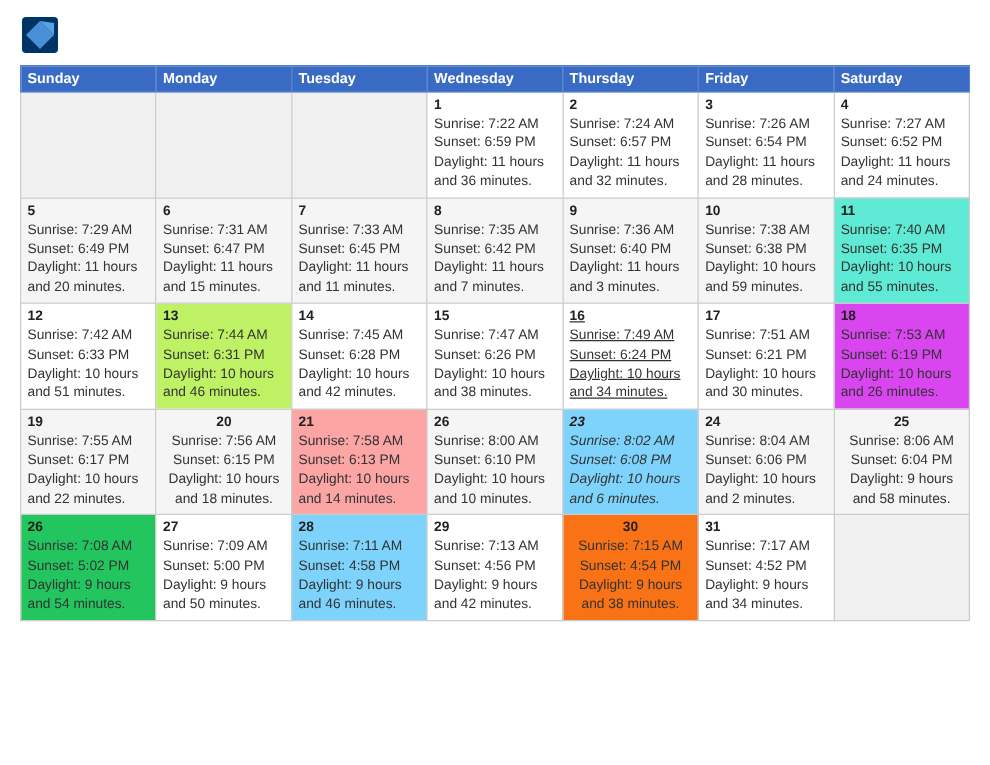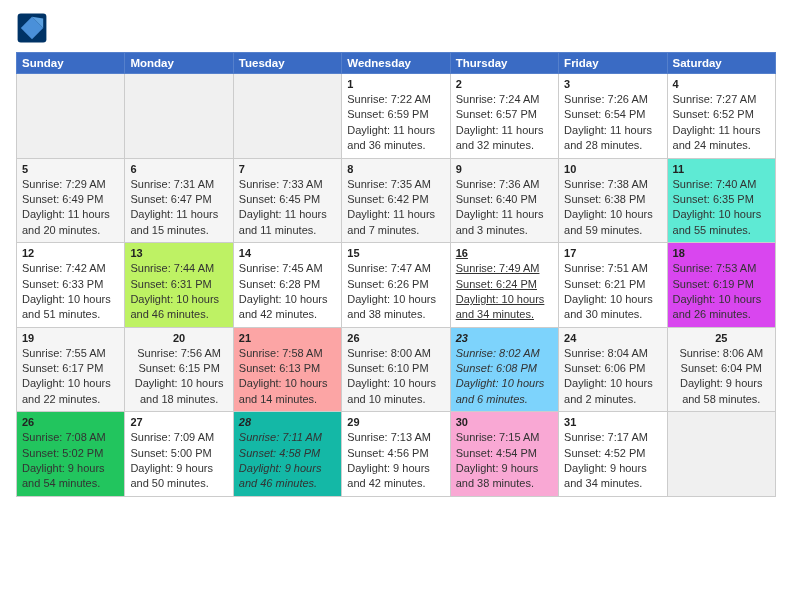--- a/index.html
+++ b/index.html
@@ -243,29 +243,29 @@
         </tr>
         <tr>
           <td style="background: #22c55e;">
             <span class="day-number">26</span>
             <div class="day-info">Sunrise: 7:08 AM<br>Sunset: 5:02 PM<br>Daylight: 9 hours<br>and 54 minutes.</div>
           </td>
           <td style="background: rgb(255, 255, 255);">
             <span class="day-number">27</span>
             <div class="day-info">Sunrise: 7:09 AM<br>Sunset: 5:00 PM<br>Daylight: 9 hours<br>and 50 minutes.</div>
           </td>
-          <td style="background: #14b8a6; font-style: italic;">
+          <td style="background: #7dd3fc;">
             <span class="day-number">28</span>
             <div class="day-info">Sunrise: 7:11 AM<br>Sunset: 4:58 PM<br>Daylight: 9 hours<br>and 46 minutes.</div>
           </td>
           <td style="background: rgb(255, 255, 255);">
             <span class="day-number">29</span>
             <div class="day-info">Sunrise: 7:13 AM<br>Sunset: 4:56 PM<br>Daylight: 9 hours<br>and 42 minutes.</div>
           </td>
-          <td style="background: #f9a8d4;">
+          <td style="background: #f97316; text-align: center;">
             <span class="day-number">30</span>
             <div class="day-info">Sunrise: 7:15 AM<br>Sunset: 4:54 PM<br>Daylight: 9 hours<br>and 38 minutes.</div>
           </td>
           <td style="background: rgb(255, 255, 255);">
             <span class="day-number">31</span>
             <div class="day-info">Sunrise: 7:17 AM<br>Sunset: 4:52 PM<br>Daylight: 9 hours<br>and 34 minutes.</div>
           </td>
           <td class="empty-cell"></td>
         </tr>
       </tbody>

